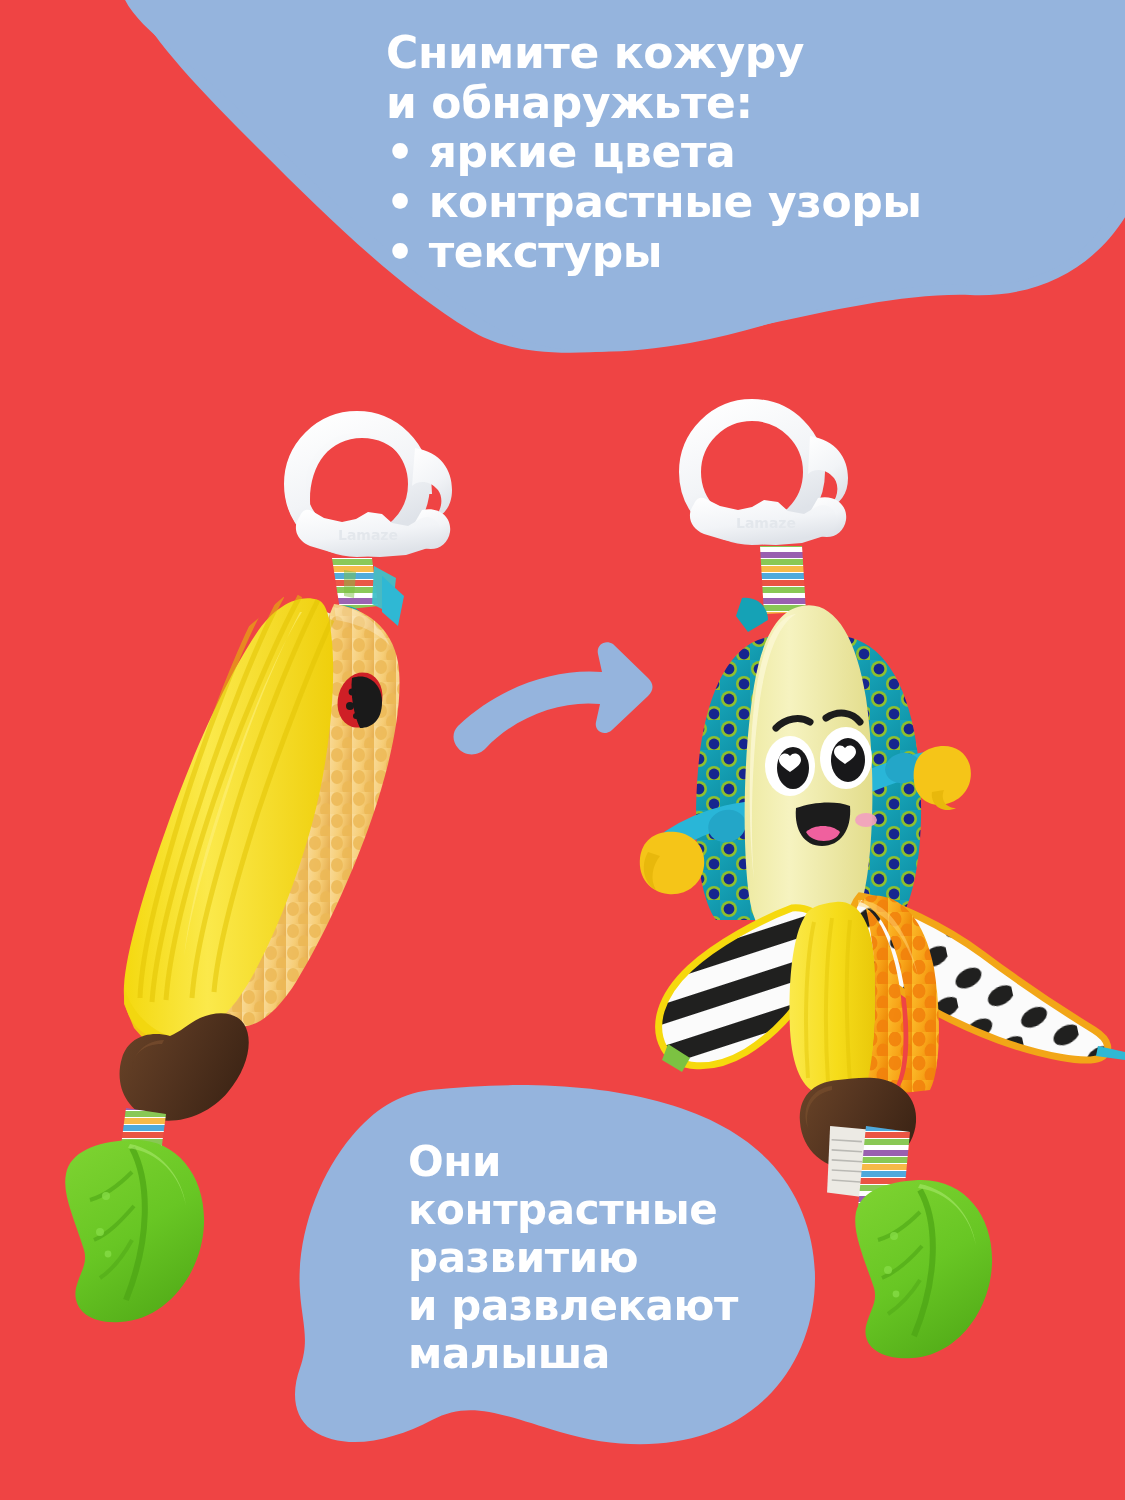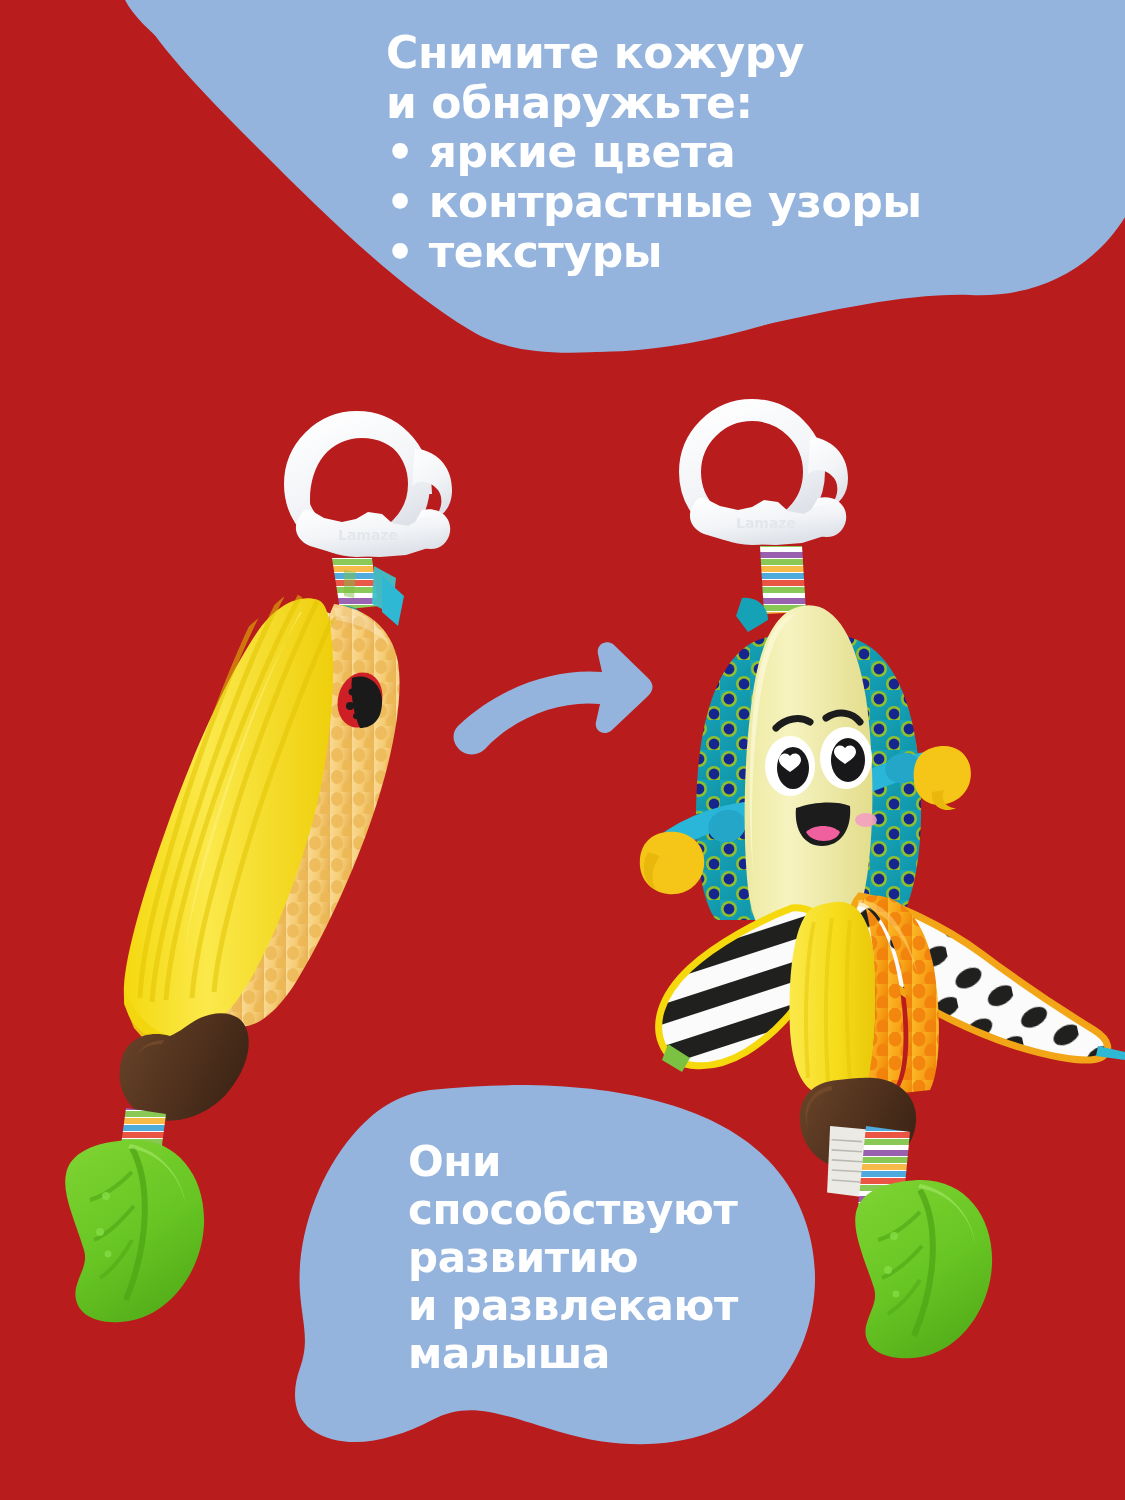--- a/index.html
+++ b/index.html
@@ -1,18 +1,18 @@
 <!DOCTYPE html>
 <html><head>
 <meta charset="utf-8">
 <style>
   html,body{margin:0;padding:0;background:#fff;}
   body{width:1125px;height:1500px;position:relative;overflow:hidden;
        font-family:"DejaVu Sans","Liberation Sans",sans-serif;}
-  .stage{position:absolute;inset:0;width:1125px;height:1500px;background:#b91c1c;}
+  .stage{position:absolute;inset:0;width:1125px;height:1500px;background:#ef4444;}
   .svgroot{position:absolute;left:0;top:0;width:1125px;height:1500px;}
   .callout-text{
      position:absolute;color:#ffffff;font-weight:bold;
      font-family:"DejaVu Sans","Liberation Sans",sans-serif;
      white-space:pre;line-height:1.13;letter-spacing:-0.4px;
   }
   #top-callout-text{left:386px;top:28px;font-size:44px;}
   #bottom-callout-text{left:408px;top:1138px;font-size:42px;line-height:1.14;}
 </style>
 </head>
@@ -496,18 +496,18 @@
     </g>
   </svg>
 
   <div class="callout-text" id="top-callout-text">Снимите кожуру
 и обнаружьте:
 • яркие цвета
 • контрастные узоры
 • текстуры</div>
 
   <div class="callout-text" id="bottom-callout-text">Они
-способствуют
+контрастные
 развитию
 и развлекают
 малыша</div>
 
 </div>
 
 </body></html>

